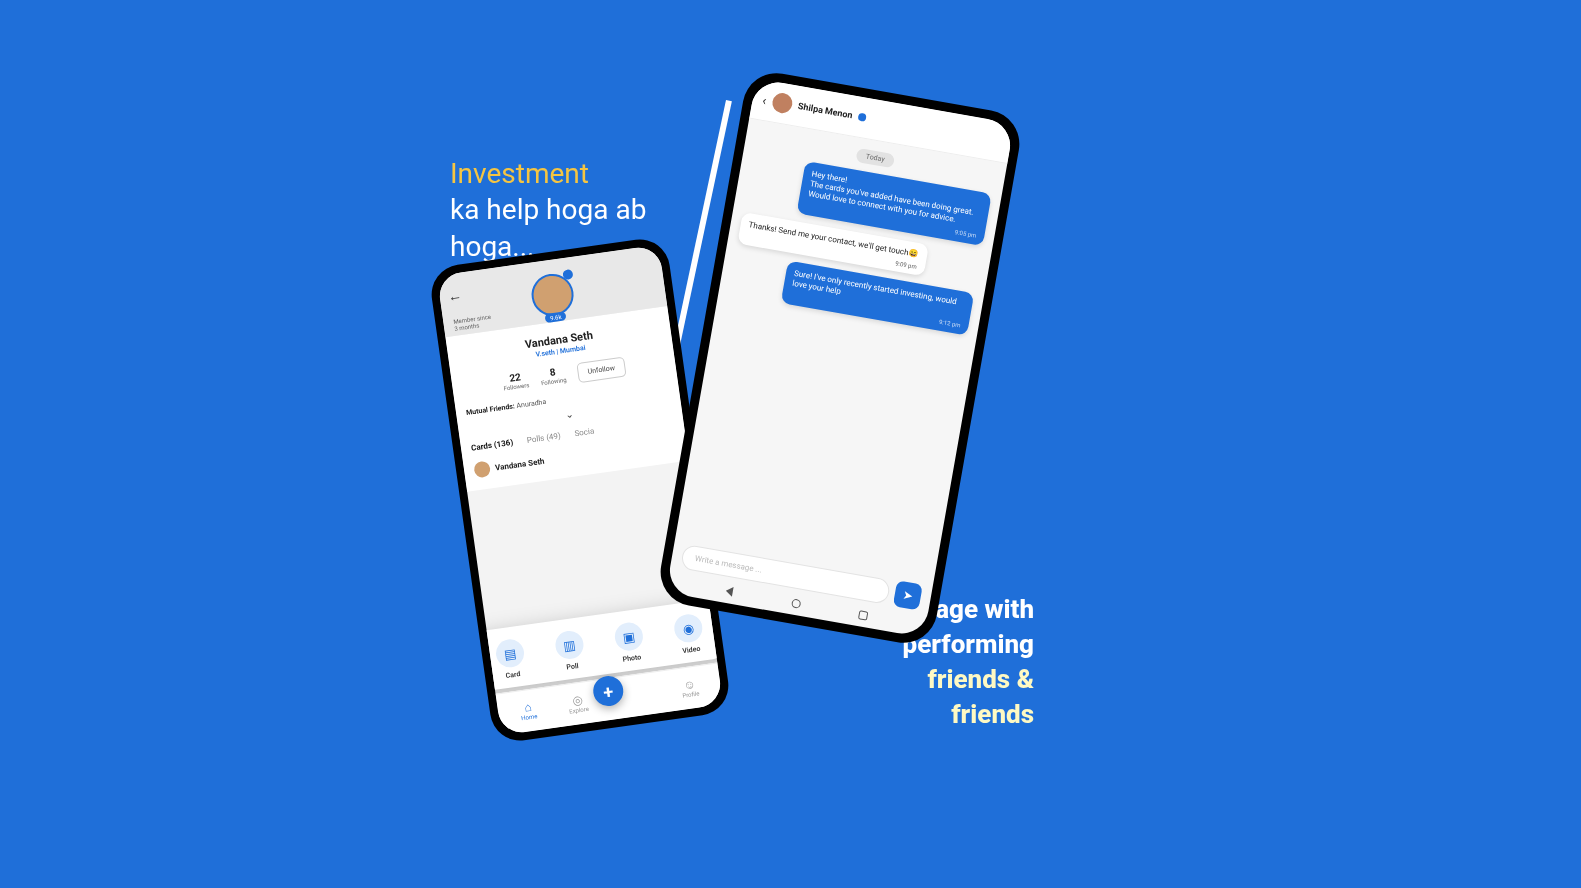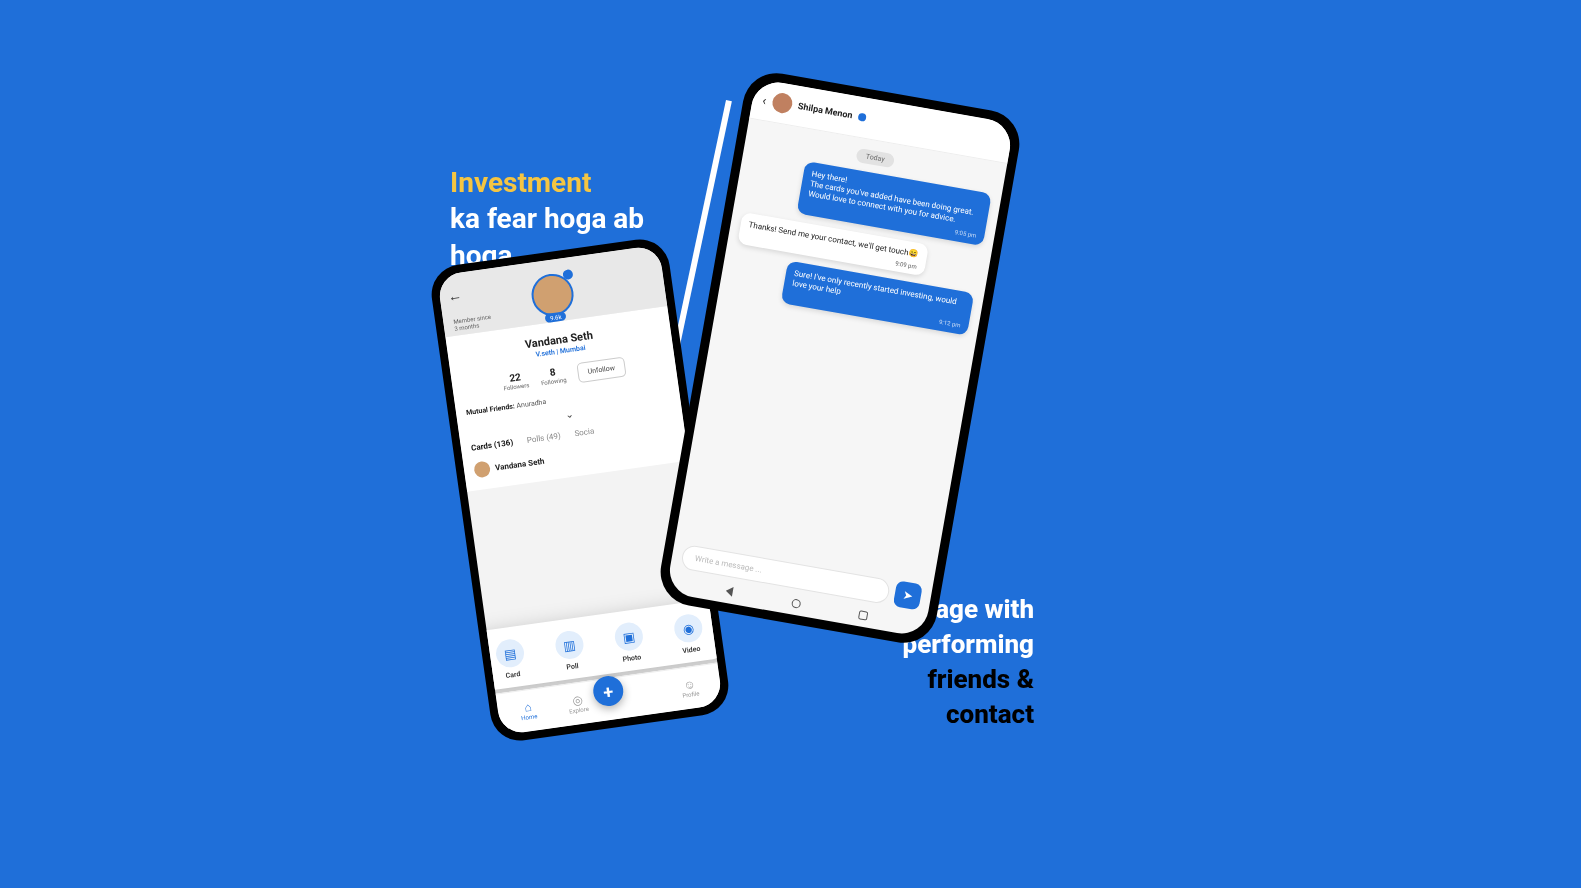--- a/index.html
+++ b/index.html
@@ -1,22 +1,22 @@
 <!DOCTYPE html>
 <html><head>
 <meta charset="utf-8">
 <style>
 * { margin:0; padding:0; box-sizing:border-box; font-family:-apple-system,BlinkMacSystemFont,"Segoe UI",Roboto,sans-serif; }
 body { width:1581px; height:888px; background:#1f6fd9; position:relative; overflow:hidden; }
 
-.tagline-left { position:absolute; left:450px; top:165px; font-weight:700; font-size:28px; line-height:1.3; color:#fff; }
+.tagline-left { position:absolute; left:450px; top:156px; font-weight:400; font-size:28px; line-height:1.3; color:#fff; }
 .tagline-left .highlight { color:#f5c542; }
 
 .tagline-right { position:absolute; right:547px; top:592px; font-weight:800; font-size:26px; line-height:1.35; color:#fff; text-align:right; }
-.tagline-right .highlight { color:#000000; }
+.tagline-right .highlight { color:#fef9c3; }
 
 .divider { position:absolute; left:726px; top:100px; width:6px; height:600px; background:#fff; transform:rotate(12deg); transform-origin:top left; }
 
 
 .phone1 { position:absolute; left:460px; top:250px; width:240px; height:480px; transform:rotate(-8deg); }
 .phone-frame { width:100%; height:100%; background:#000; border-radius:30px; padding:8px; }
 .phone-screen { width:100%; height:100%; background:#f3f3f3; border-radius:24px; overflow:hidden; position:relative; font-size:8px; }
 
 .p1-header { background:#e8e8e8; padding:14px 10px 6px; position:relative; text-align:center; }
 .back-arrow { position:absolute; left:8px; top:14px; font-size:14px; font-weight:700; color:#333; }
@@ -83,29 +83,29 @@
 .android-nav { position:absolute; bottom:0; left:0; right:0; height:24px; display:flex; justify-content:space-evenly; align-items:center; color:#555; font-size:11px; }
 .an-tri { width:0;height:0;border-top:5px solid transparent;border-bottom:5px solid transparent;border-right:7px solid #555; }
 .an-circ { width:9px;height:9px;border:1.5px solid #555;border-radius:50%; }
 .an-sq { width:9px;height:9px;border:1.5px solid #555;border-radius:2px; }
 </style>
 </head>
 <body>
 
 <div class="tagline-left">
   <span class="highlight">Investment</span><br>
-  <span>ka fear hoga ab</span><br>
+  <span>ka help hoga ab</span><br>
   <span>hoga...</span>
 </div>
 
 <div class="tagline-right">
   <span>Engage with</span><br>
   <span>performing</span><br>
   <span class="highlight">friends &amp;</span><br>
-  <span class="highlight">contact</span>
+  <span class="highlight">friends</span>
 </div>
 
 <div class="divider"></div>
 
 <div class="phone1">
   <div class="phone-frame">
       <div class="phone-screen">
 
     <div class="p1-header">
       <div class="back-arrow">←</div>

